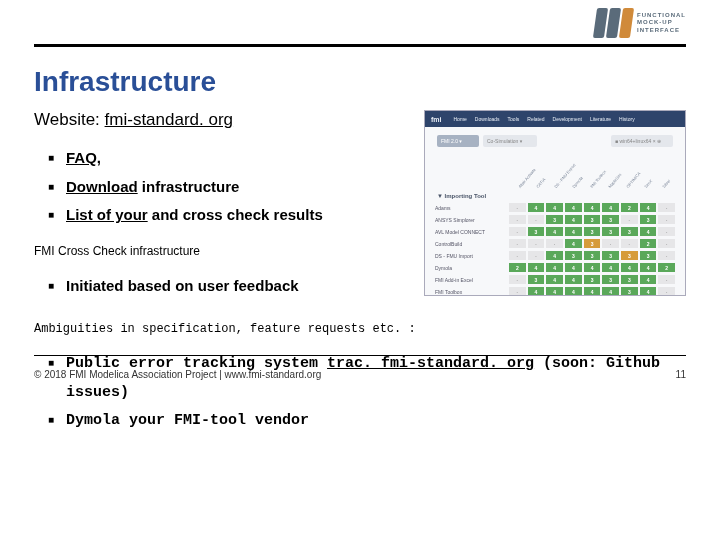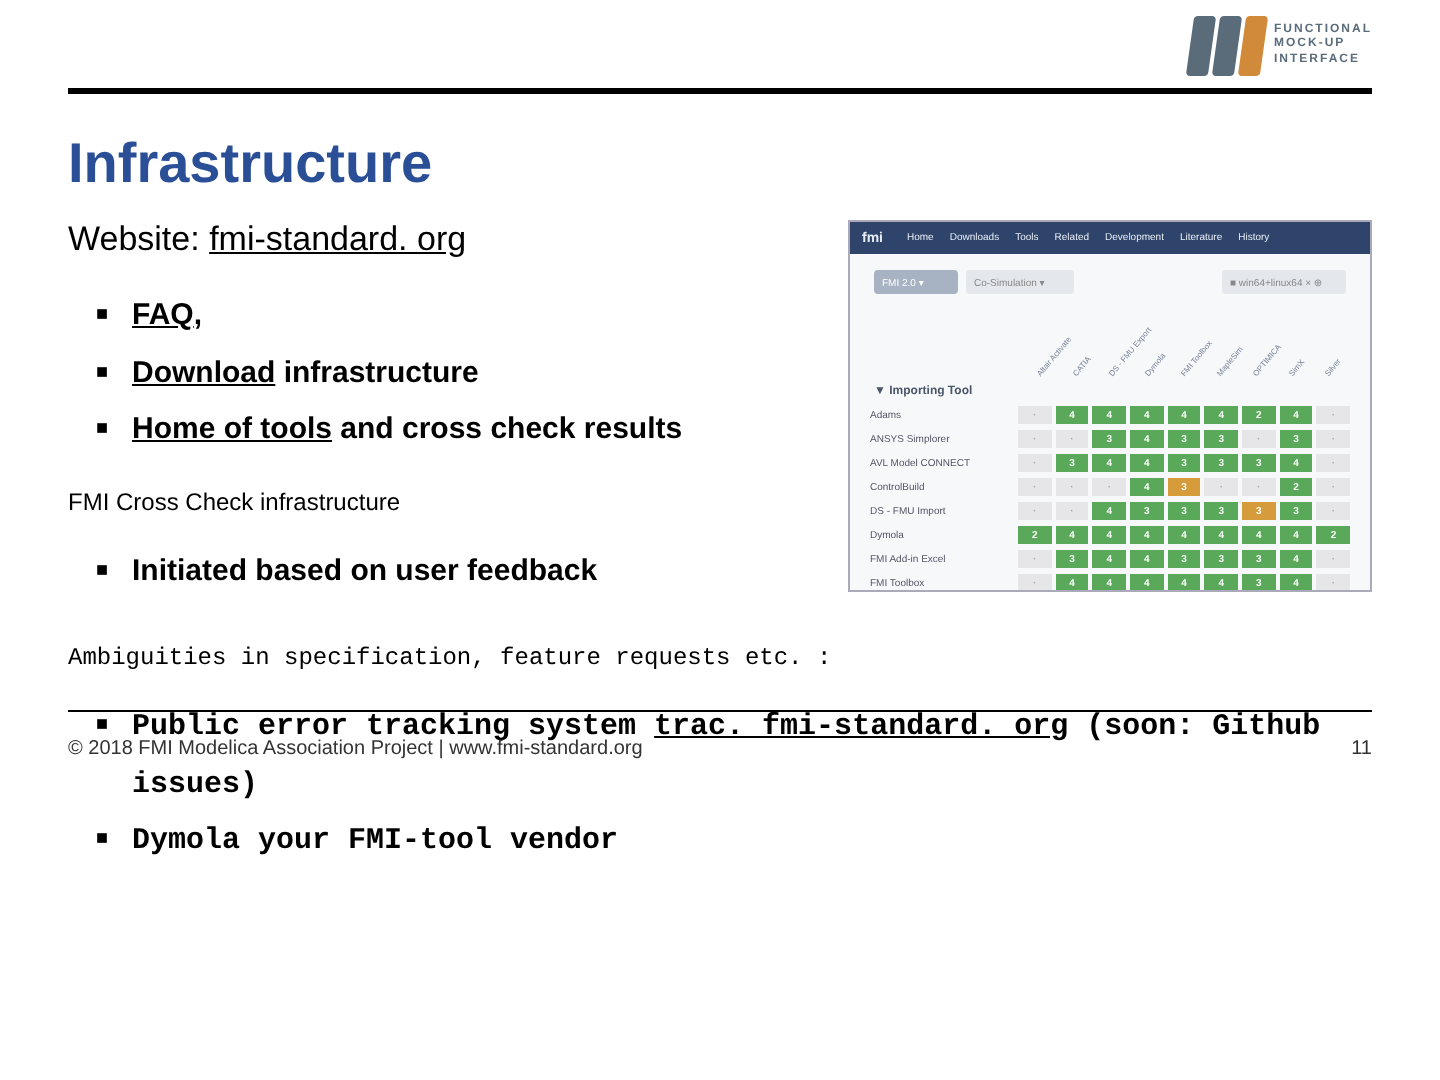--- a/index.html
+++ b/index.html
@@ -72,21 +72,21 @@
   <h1 class="title">Infrastructure</h1>
 
   <div class="body">
 
     <p class="intro">
       <span>Website: </span><a class="link">fmi-standard. org</a>
     </p>
     <ul class="bullets">
       <li><a class="link">FAQ</a><span>,</span></li>
       <li><a class="link">Download</a><span> infrastructure</span></li>
-      <li><a class="link">Home of tools</a><span> and cross check results</span></li>
+      <li><a class="link">List of your</a><span> and cross check results</span></li>
     </ul>
 
     <div class="section2">
       <p class="subhead">FMI Cross Check infrastructure</p>
       <ul class="bullets">
         <li><span>Initiated based on user feedback</span></li>
       </ul>
     </div>
 
     <div class="section3">

